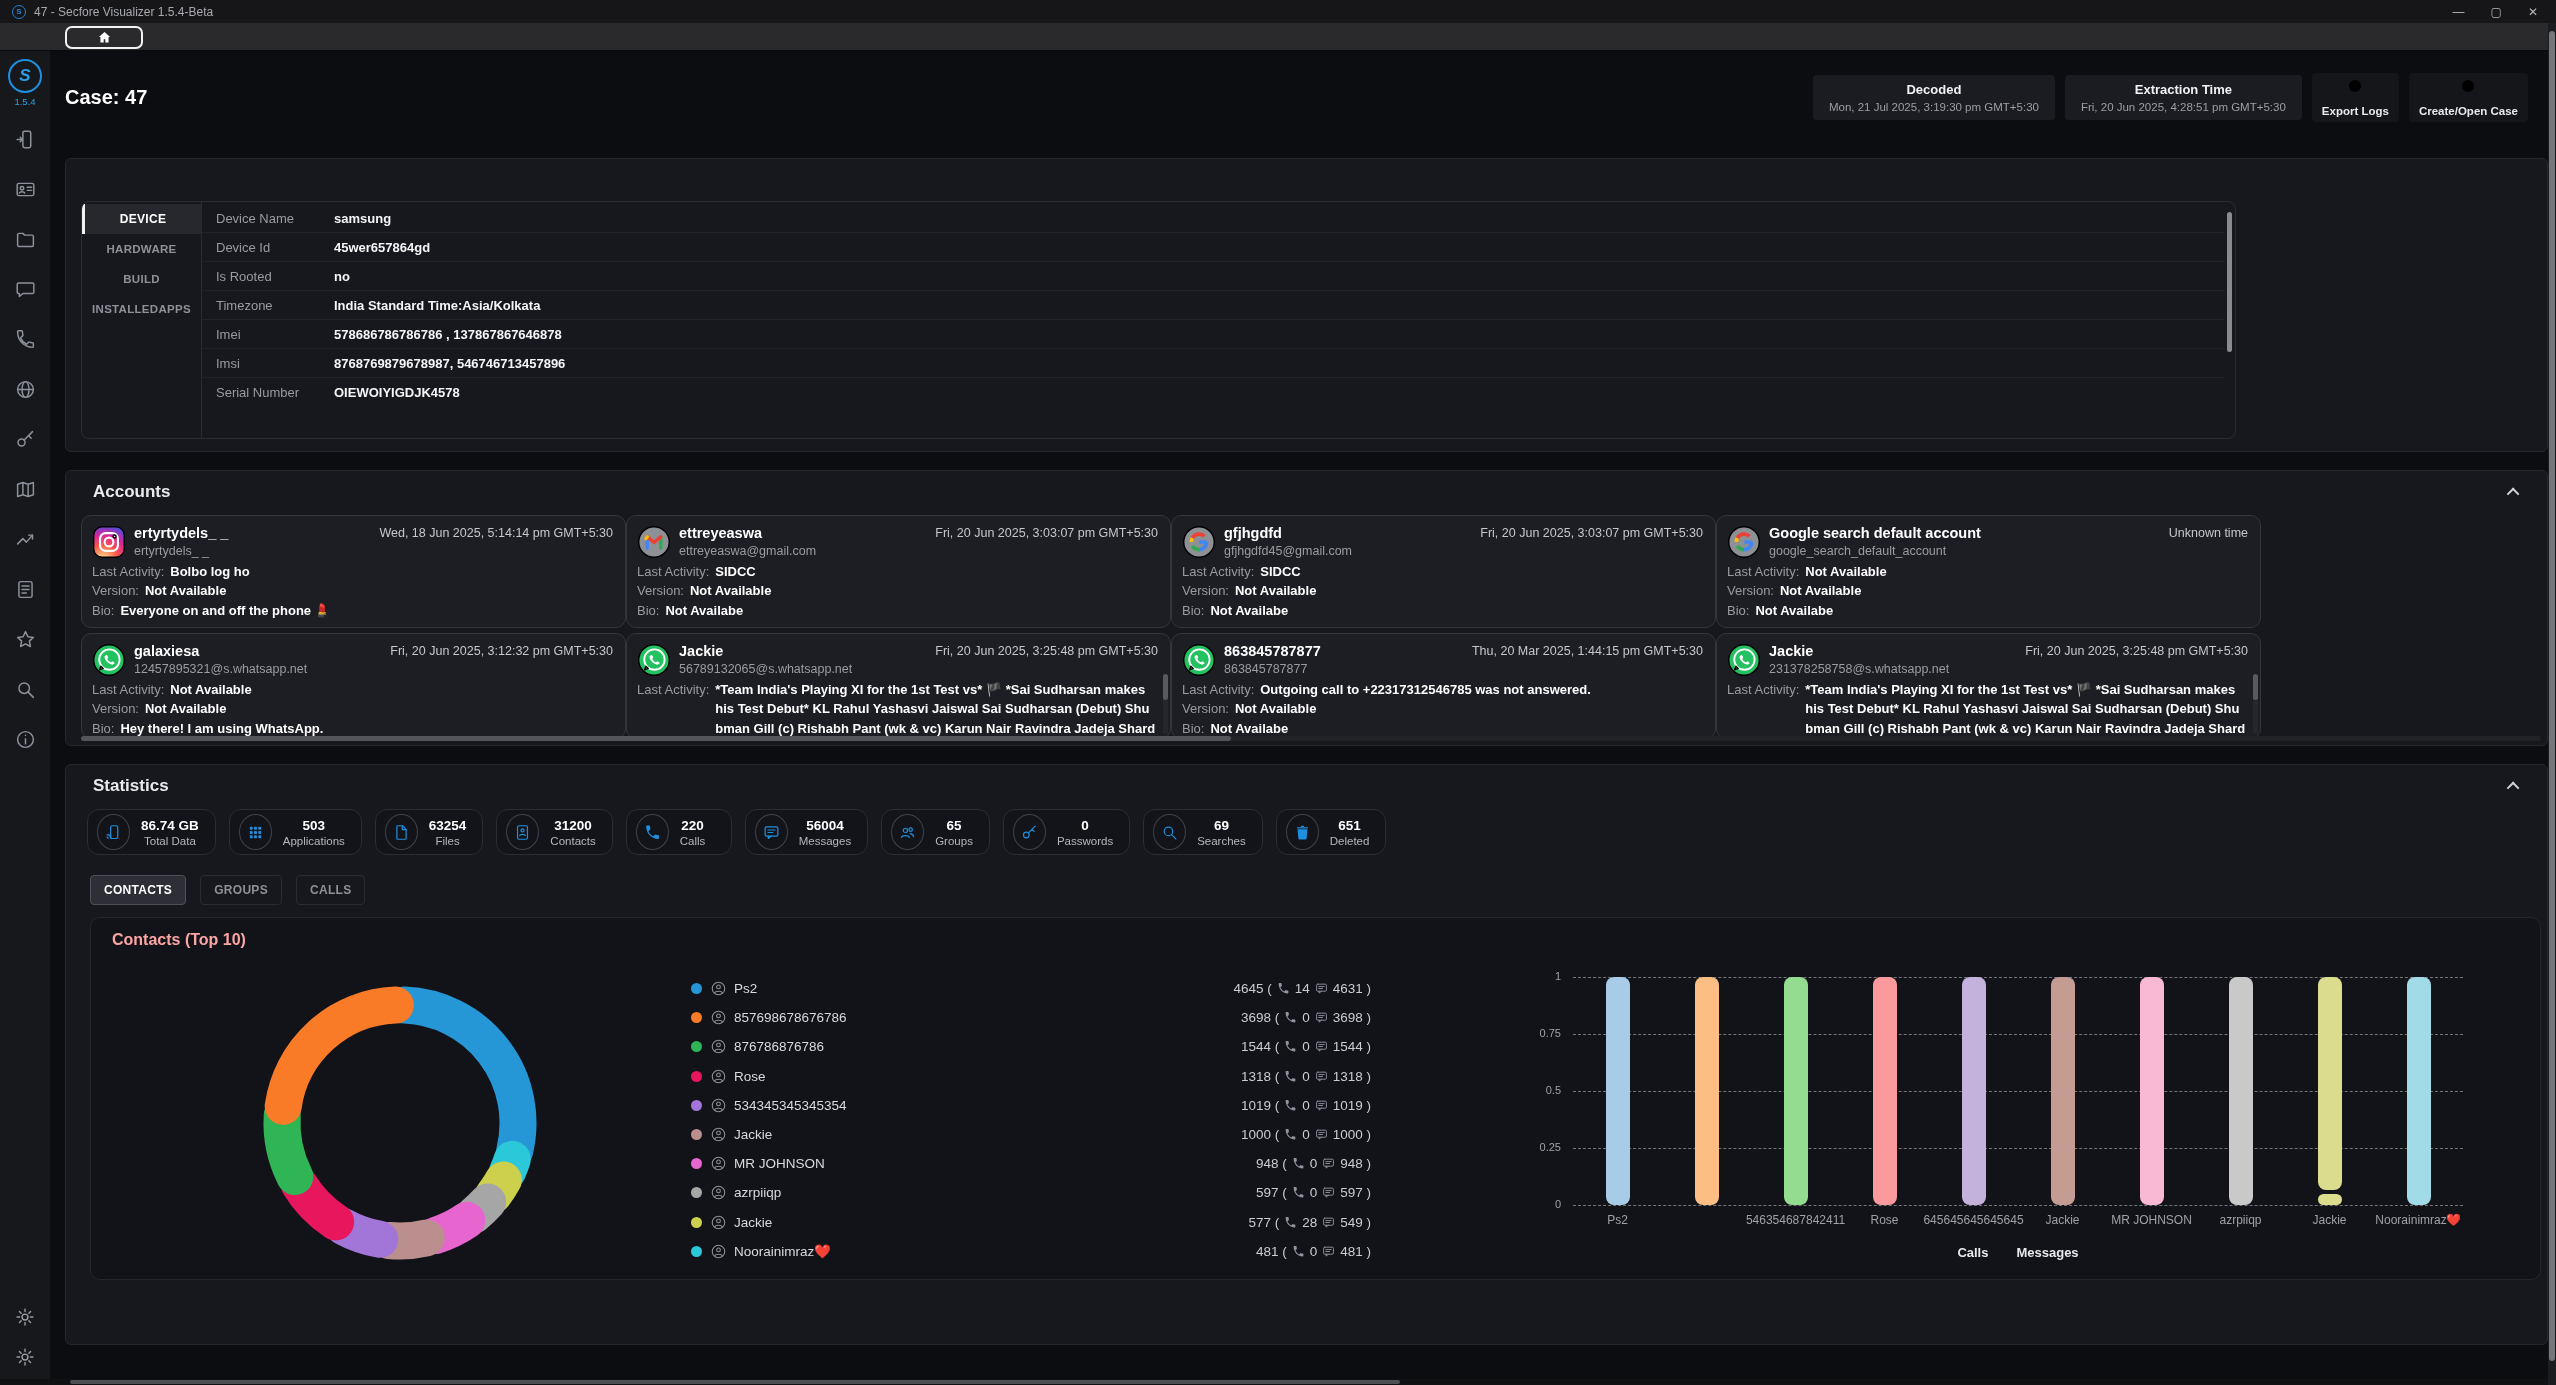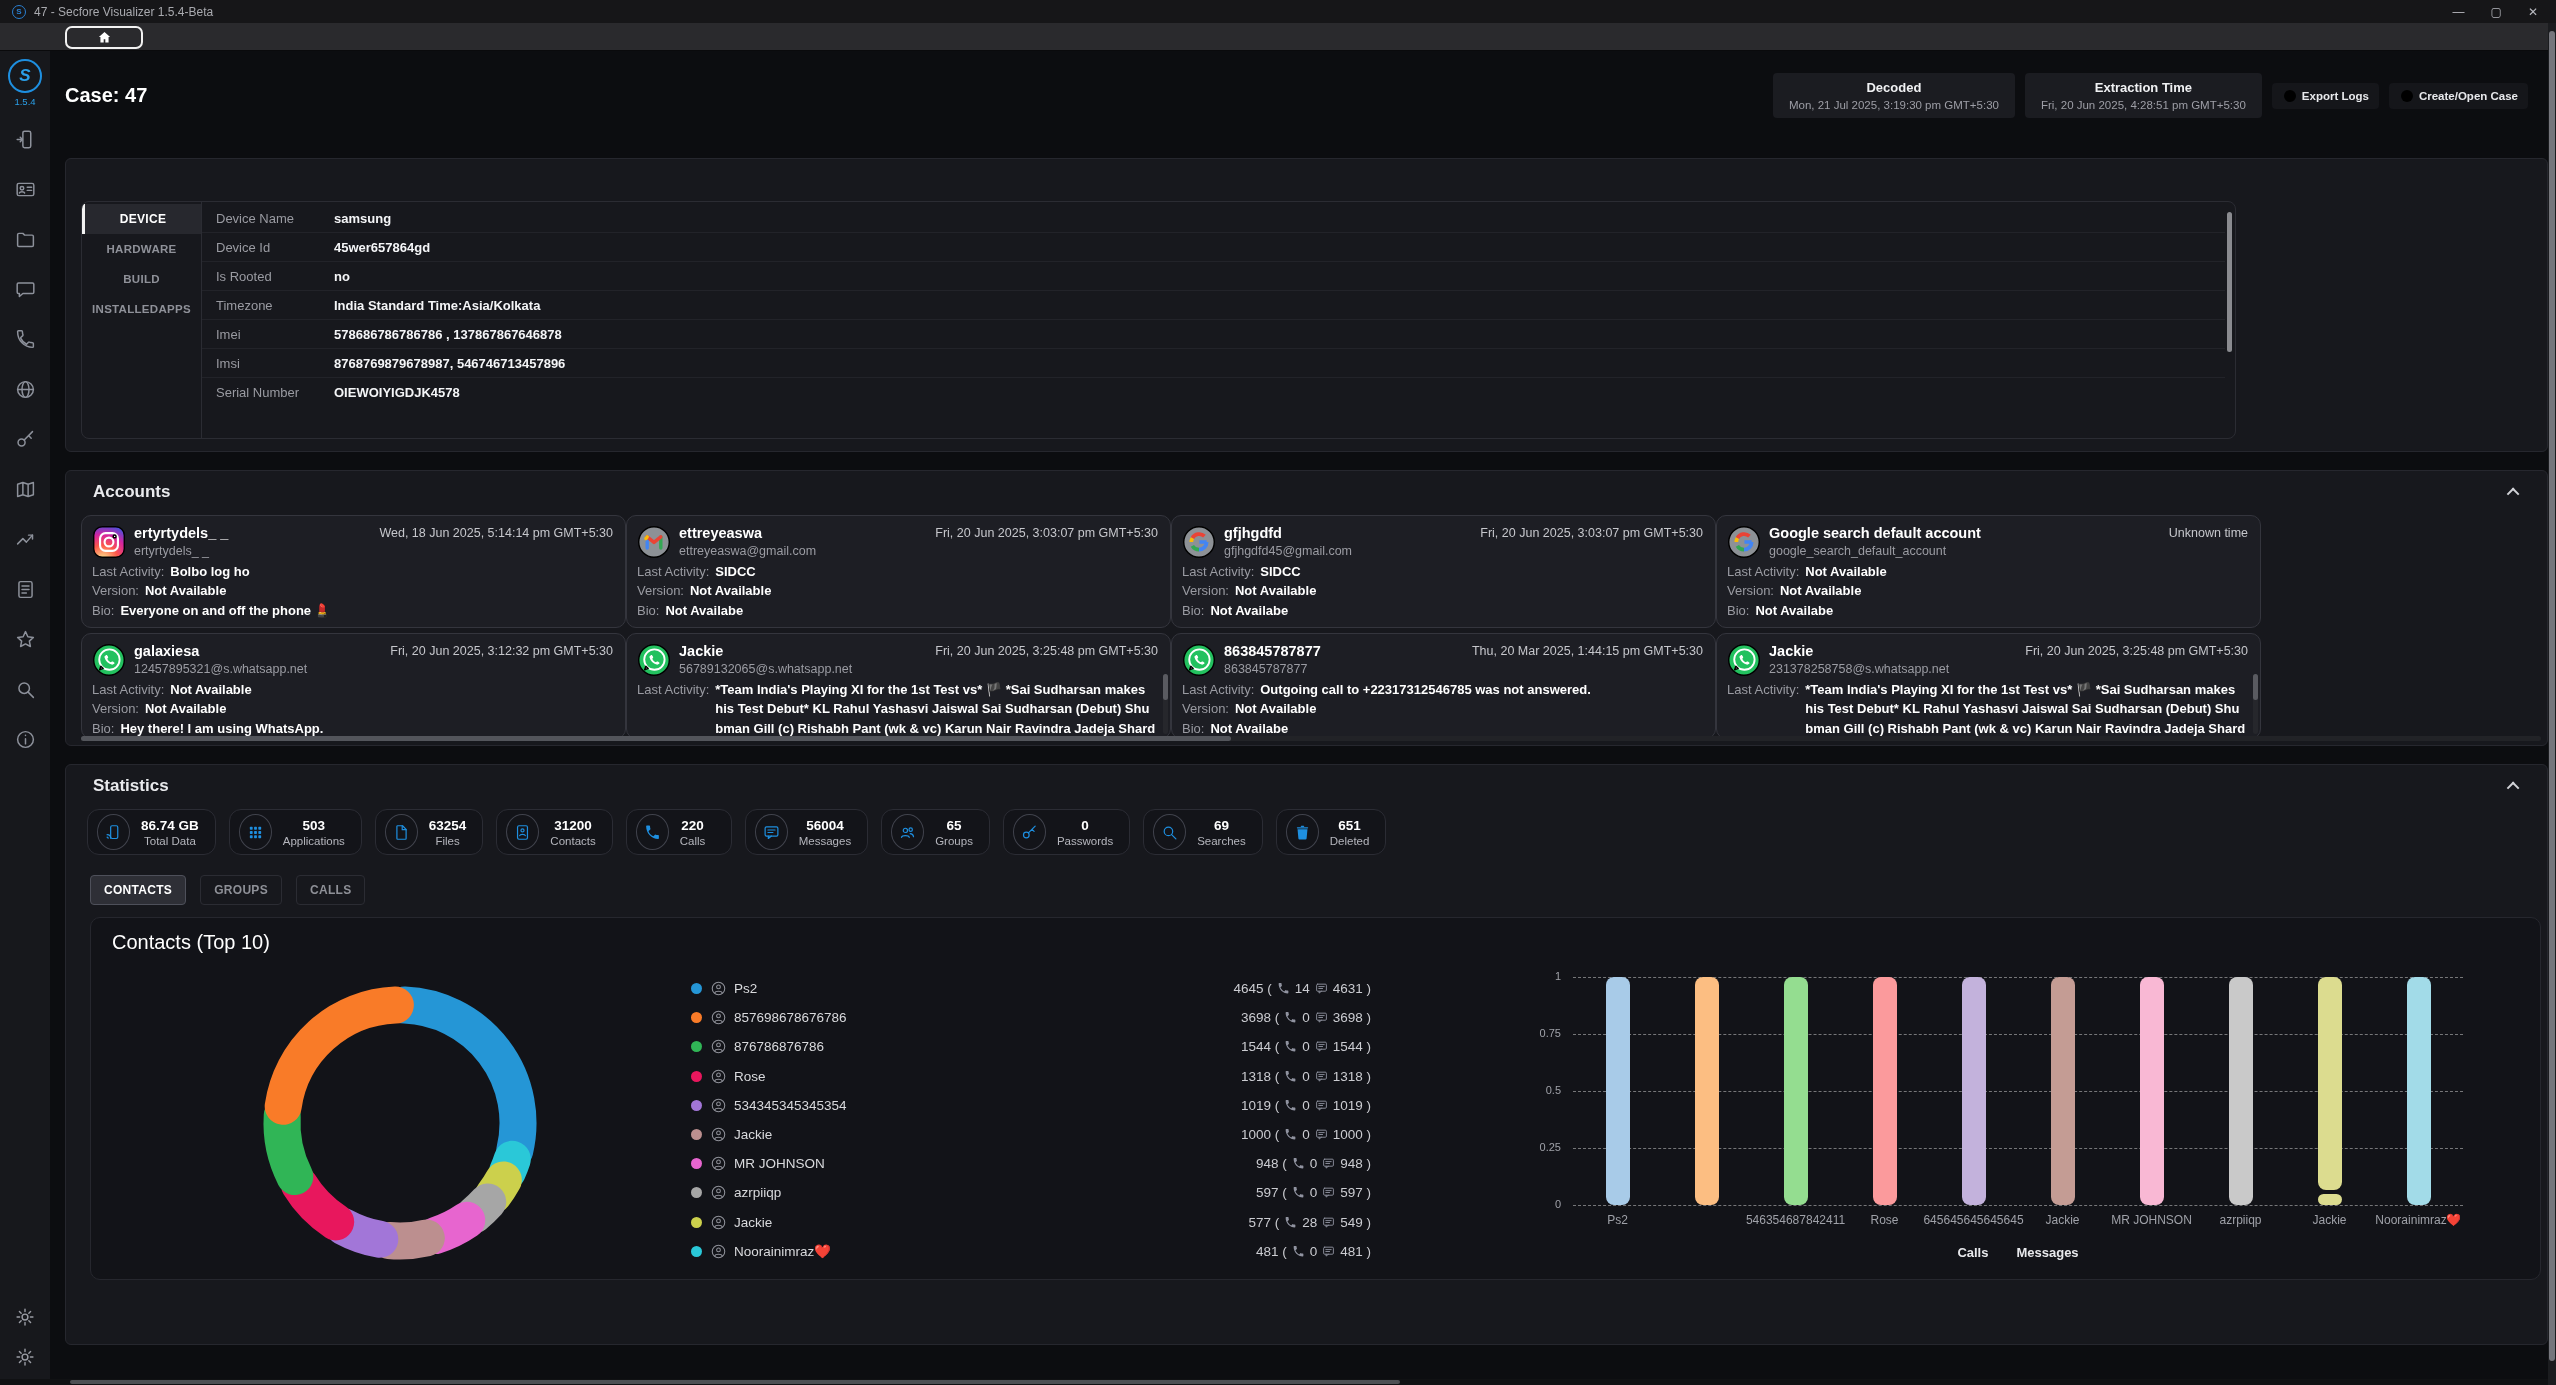--- a/index.html
+++ b/index.html
@@ -28,21 +28,21 @@
   #sb-bottom svg{width:20px;height:20px;}
 
   
   #main{position:absolute;left:50px;top:51px;width:2498px;height:1334px;}
   #case-row{position:absolute;left:15px;top:22px;width:2475px;display:flex;align-items:center;}
   #case-title{color:#ffffff;font-size:20px;font-weight:700;}
   #hdr-right{margin-left:auto;display:flex;align-items:center;gap:10px;padding-right:12px;}
   .hdr-box{background:#1b1c21;border-radius:4px;padding:7px 16px;text-align:center;min-width:196px;}
   .hdr-box .hb-label{color:#f0f1f3;font-size:13px;font-weight:700;}
   .hdr-box .hb-value{color:#9d9ea6;font-size:11.5px;margin-top:4px;}
-  .hdr-btn{background:#15161a;border-radius:4px;padding:5px 10px;display:flex;flex-direction:row;align-items:center;gap:4px;color:#e8e9ec;font-size:11.5px;font-weight:600;}
+  .hdr-btn{background:#15161a;border-radius:4px;padding:5px 10px;display:flex;flex-direction:column;align-items:center;gap:11px;color:#e8e9ec;font-size:11.5px;font-weight:600;}
   .hdr-btn svg{width:16px;height:16px;color:#cfd0d5;}
 
   
   .panel{position:absolute;left:15px;width:2483px;background:#17181d;border:1px solid #26272e;border-radius:6px;}
   .panel-head{display:flex;align-items:center;padding:11px 28px 0 27px;}
   .panel-title{color:#e9eaed;font-size:17px;font-weight:600;}
   .chev-up{margin-left:auto;width:9px;height:9px;border-left:2px solid #d2d3d8;border-top:2px solid #d2d3d8;transform:rotate(45deg) translateY(2px);}
 
   
   #info-panel{top:107px;height:294px;}
@@ -82,21 +82,21 @@
   .badge{height:46px;background:#131419;border:1px solid #2b2c34;border-radius:12px;display:flex;align-items:center;gap:11px;padding:0 16px 0 9px;min-width:106px;}
   .badge-ic{width:33px;height:36px;border:1px solid #41434d;border-radius:50%;display:flex;align-items:center;justify-content:center;color:#1e8fe0;flex:none;}
   .badge-ic svg{width:17px;height:17px;}
   .badge-txt{display:flex;flex-direction:column;align-items:center;gap:2px;}
   .badge-val{color:#ffffff;font-size:13.5px;font-weight:700;}
   .badge-lbl{color:#b5b6bd;font-size:11.5px;}
   #stat-tabs{position:absolute;left:24px;top:110px;display:flex;gap:14px;}
   .stat-tab{padding:7px 13px;border-radius:4px;font-size:12px;font-weight:700;letter-spacing:.3px;background:#17181d;border:1px solid #2b2c33;color:#8e9097;}
   .stat-tab.active{background:#2e2f36;border:1px solid #4e505a;color:#ffffff;}
   #contacts-card{position:absolute;left:24px;top:152px;width:2451px;height:363px;background:#121318;border:1px solid #26272e;border-radius:10px;}
-  #contacts-title{position:absolute;left:21px;top:13px;color:#ffffff;font-size:20px;font-weight:400;}
+  #contacts-title{position:absolute;left:21px;top:13px;color:#fca5a5;font-size:16px;font-weight:700;}
 
   
   #donut{position:absolute;left:154px;top:50px;width:310px;height:310px;}
 
   
   #contact-list{position:absolute;left:600px;top:56px;width:680px;display:flex;flex-direction:column;}
   .c-row{height:29.2px;display:flex;align-items:center;}
   .c-dot{width:11px;height:11px;border-radius:50%;flex:none;margin-right:9px;}
   .c-av{width:15px;height:15px;color:#8f9199;flex:none;margin-right:8px;}
   .c-name{color:#d9dadd;font-size:13.5px;white-space:nowrap;}

